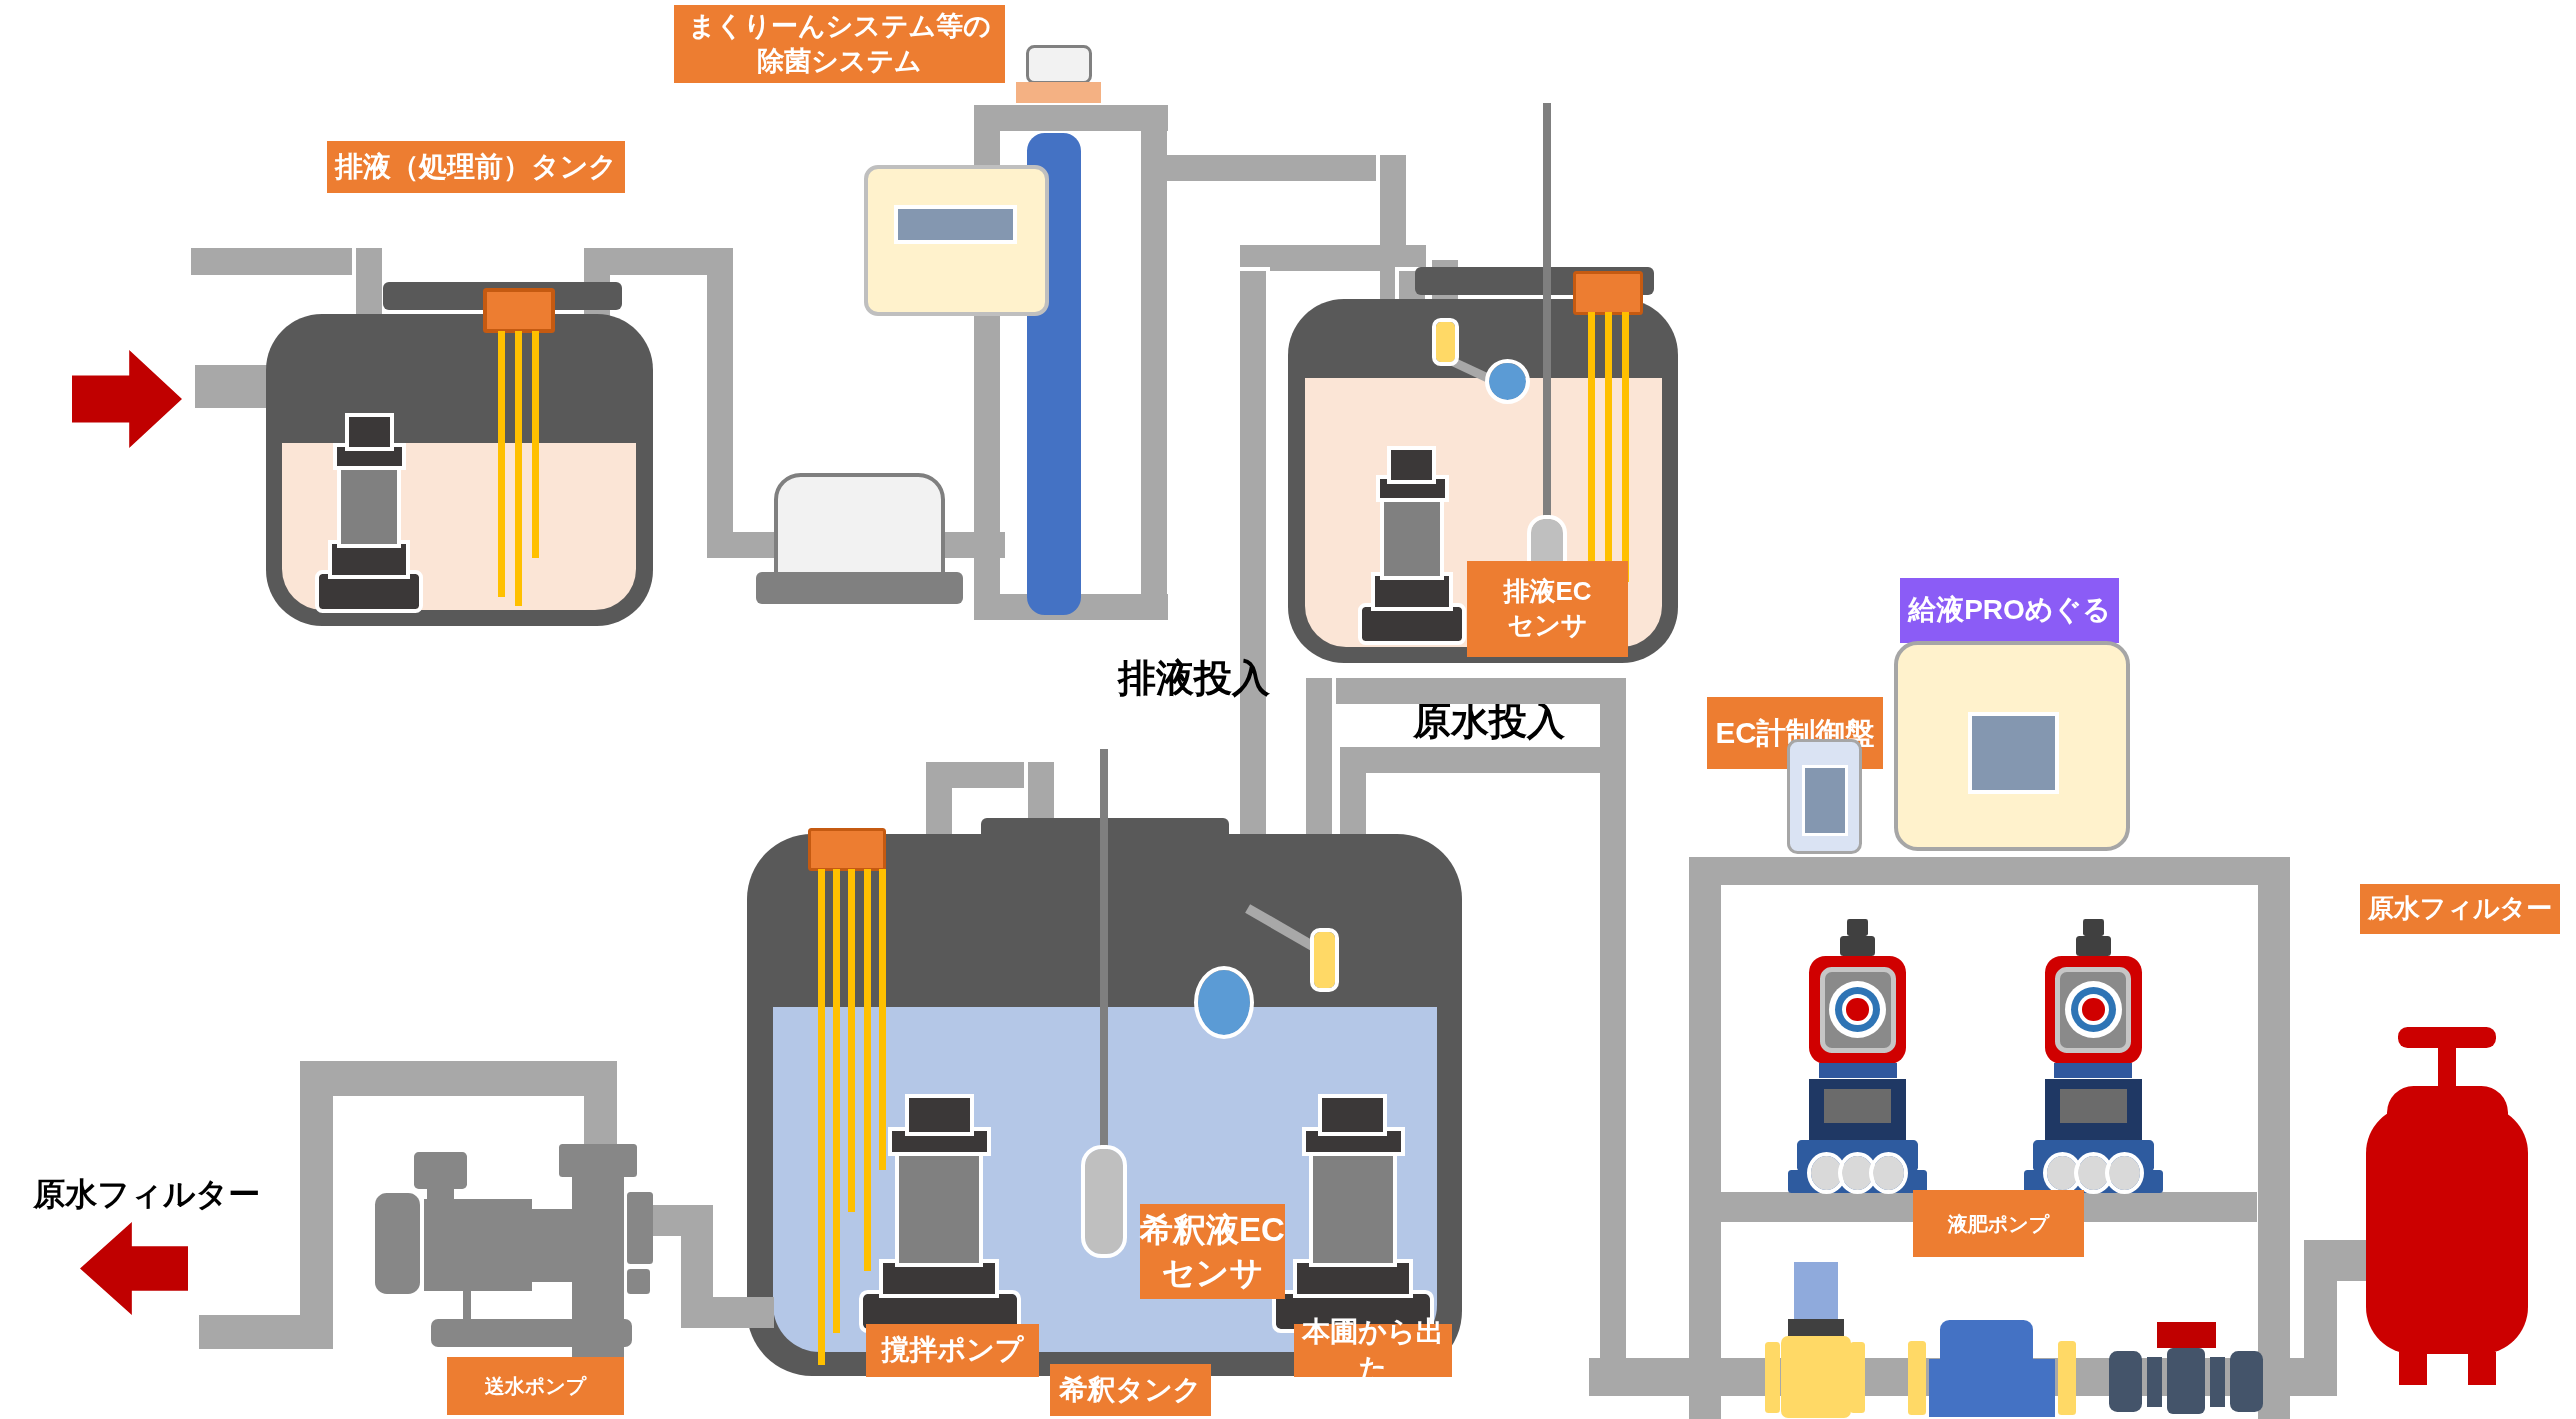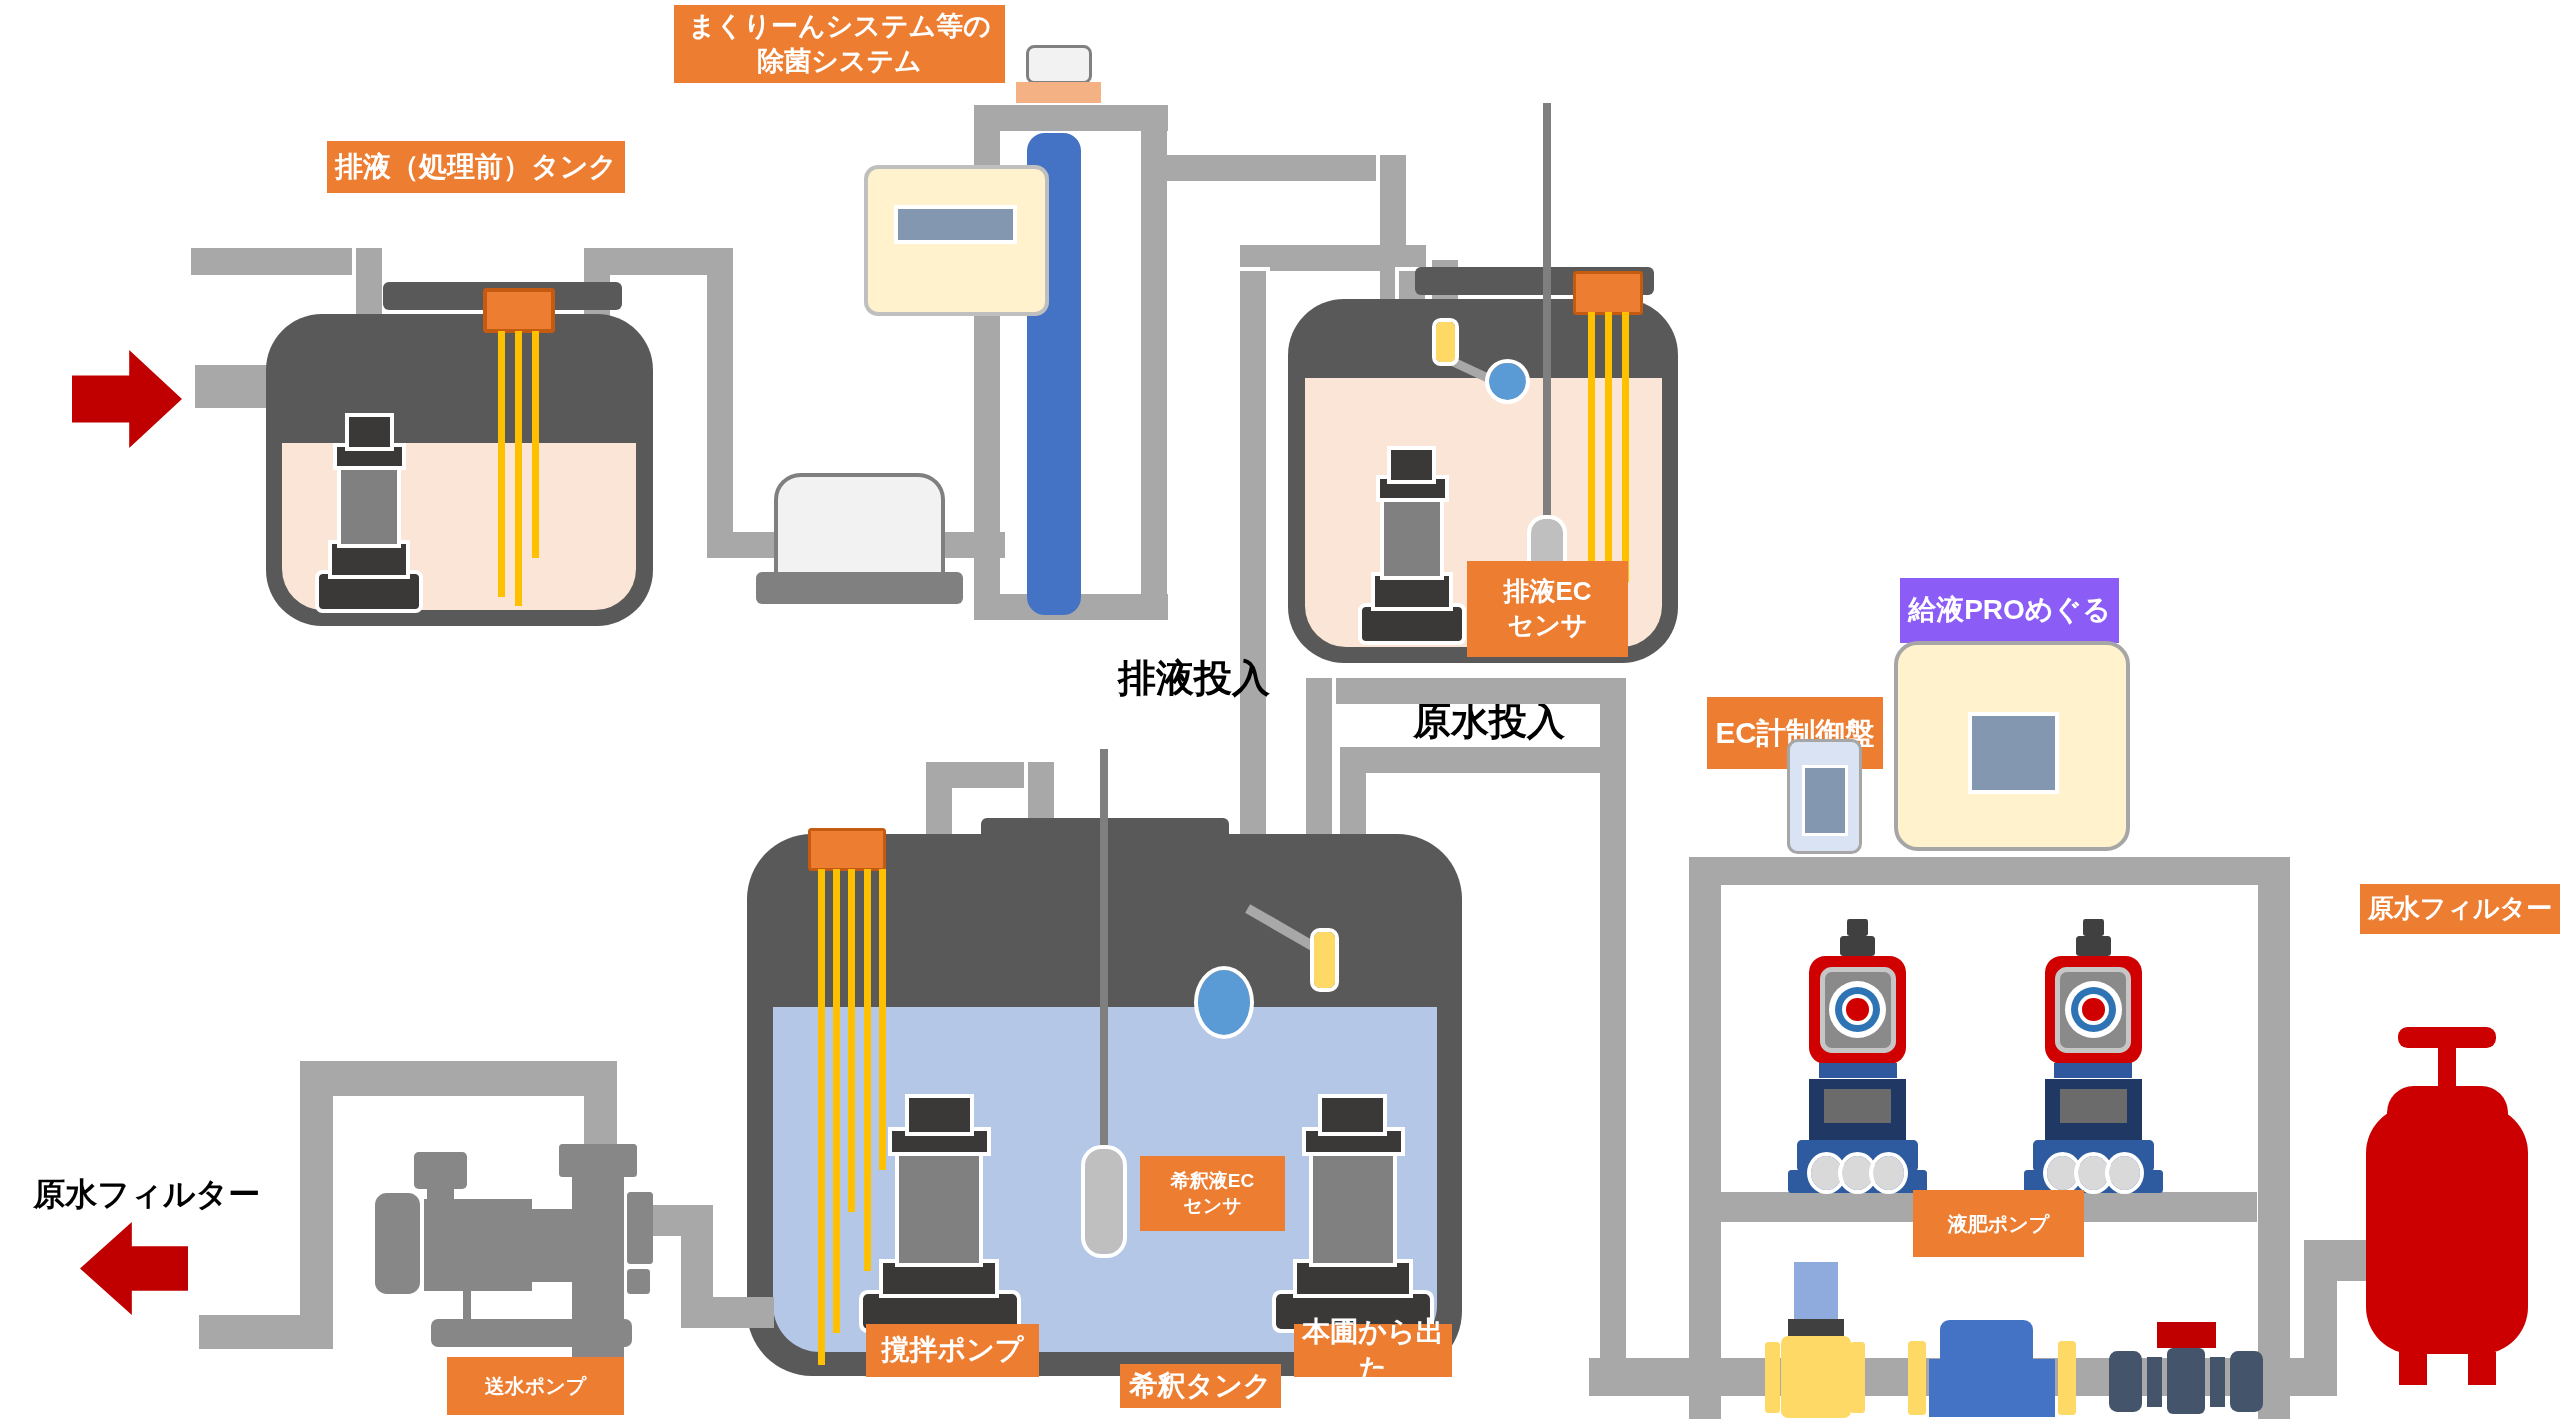--- a/index.html
+++ b/index.html
@@ -140,24 +140,24 @@
   <div class="abs wstroke" style="left:899px;top:1152px;width:80px;height:111px;background:#808080;"></div>
   <div class="abs wstroke" style="left:892px;top:1131px;width:95px;height:20.7px;background:#3B3838;"></div>
   <div class="abs wstroke" style="left:909px;top:1098px;width:61px;height:34px;background:#3B3838;"></div>
 
   <div class="abs wstroke" style="left:1276px;top:1294px;width:154px;height:35px;background:#3B3838;border-radius:4.7px;"></div>
   <div class="abs wstroke" style="left:1297px;top:1263px;width:112px;height:31px;background:#3B3838;"></div>
   <div class="abs wstroke" style="left:1313px;top:1152px;width:80px;height:111px;background:#808080;"></div>
   <div class="abs wstroke" style="left:1306px;top:1131px;width:95px;height:20.7px;background:#3B3838;"></div>
   <div class="abs wstroke" style="left:1322px;top:1098px;width:61px;height:34px;background:#3B3838;"></div>
 
-  <div class="lbl" style="left:1140px;top:1156px;width:145px;height:75px;font-size:19px;">希釈液EC
+  <div class="lbl" style="left:1140px;top:1204px;width:145px;height:95px;font-size:33px;">希釈液EC
 センサ</div>
   <div class="lbl" style="left:866px;top:1324px;width:173px;height:53px;font-size:28px;">撹拌ポンプ</div>
-  <div class="lbl" style="left:1120px;top:1364px;width:161px;height:44px;font-size:28px;">希釈タンク</div>
+  <div class="lbl" style="left:1050px;top:1364px;width:161px;height:52px;font-size:28px;">希釈タンク</div>
   <div class="lbl" style="left:1294px;top:1324px;width:158px;height:53px;font-size:28px;">本圃から出た</div>
 
   <div class="pipe" style="left:300px;top:1061px;width:317px;height:35px;"></div>
   <div class="pipe" style="left:300px;top:1061px;width:33px;height:288px;"></div>
   <div class="pipe" style="left:584px;top:1096px;width:32.5px;height:53px;"></div>
   <div class="pipe" style="left:199px;top:1315px;width:134px;height:34px;"></div>
   <div class="pipe" style="left:650px;top:1205px;width:63px;height:31px;"></div>
   <div class="pipe" style="left:681px;top:1205px;width:32px;height:123px;"></div>
   <div class="pipe" style="left:681px;top:1297px;width:93px;height:31px;"></div>
 

